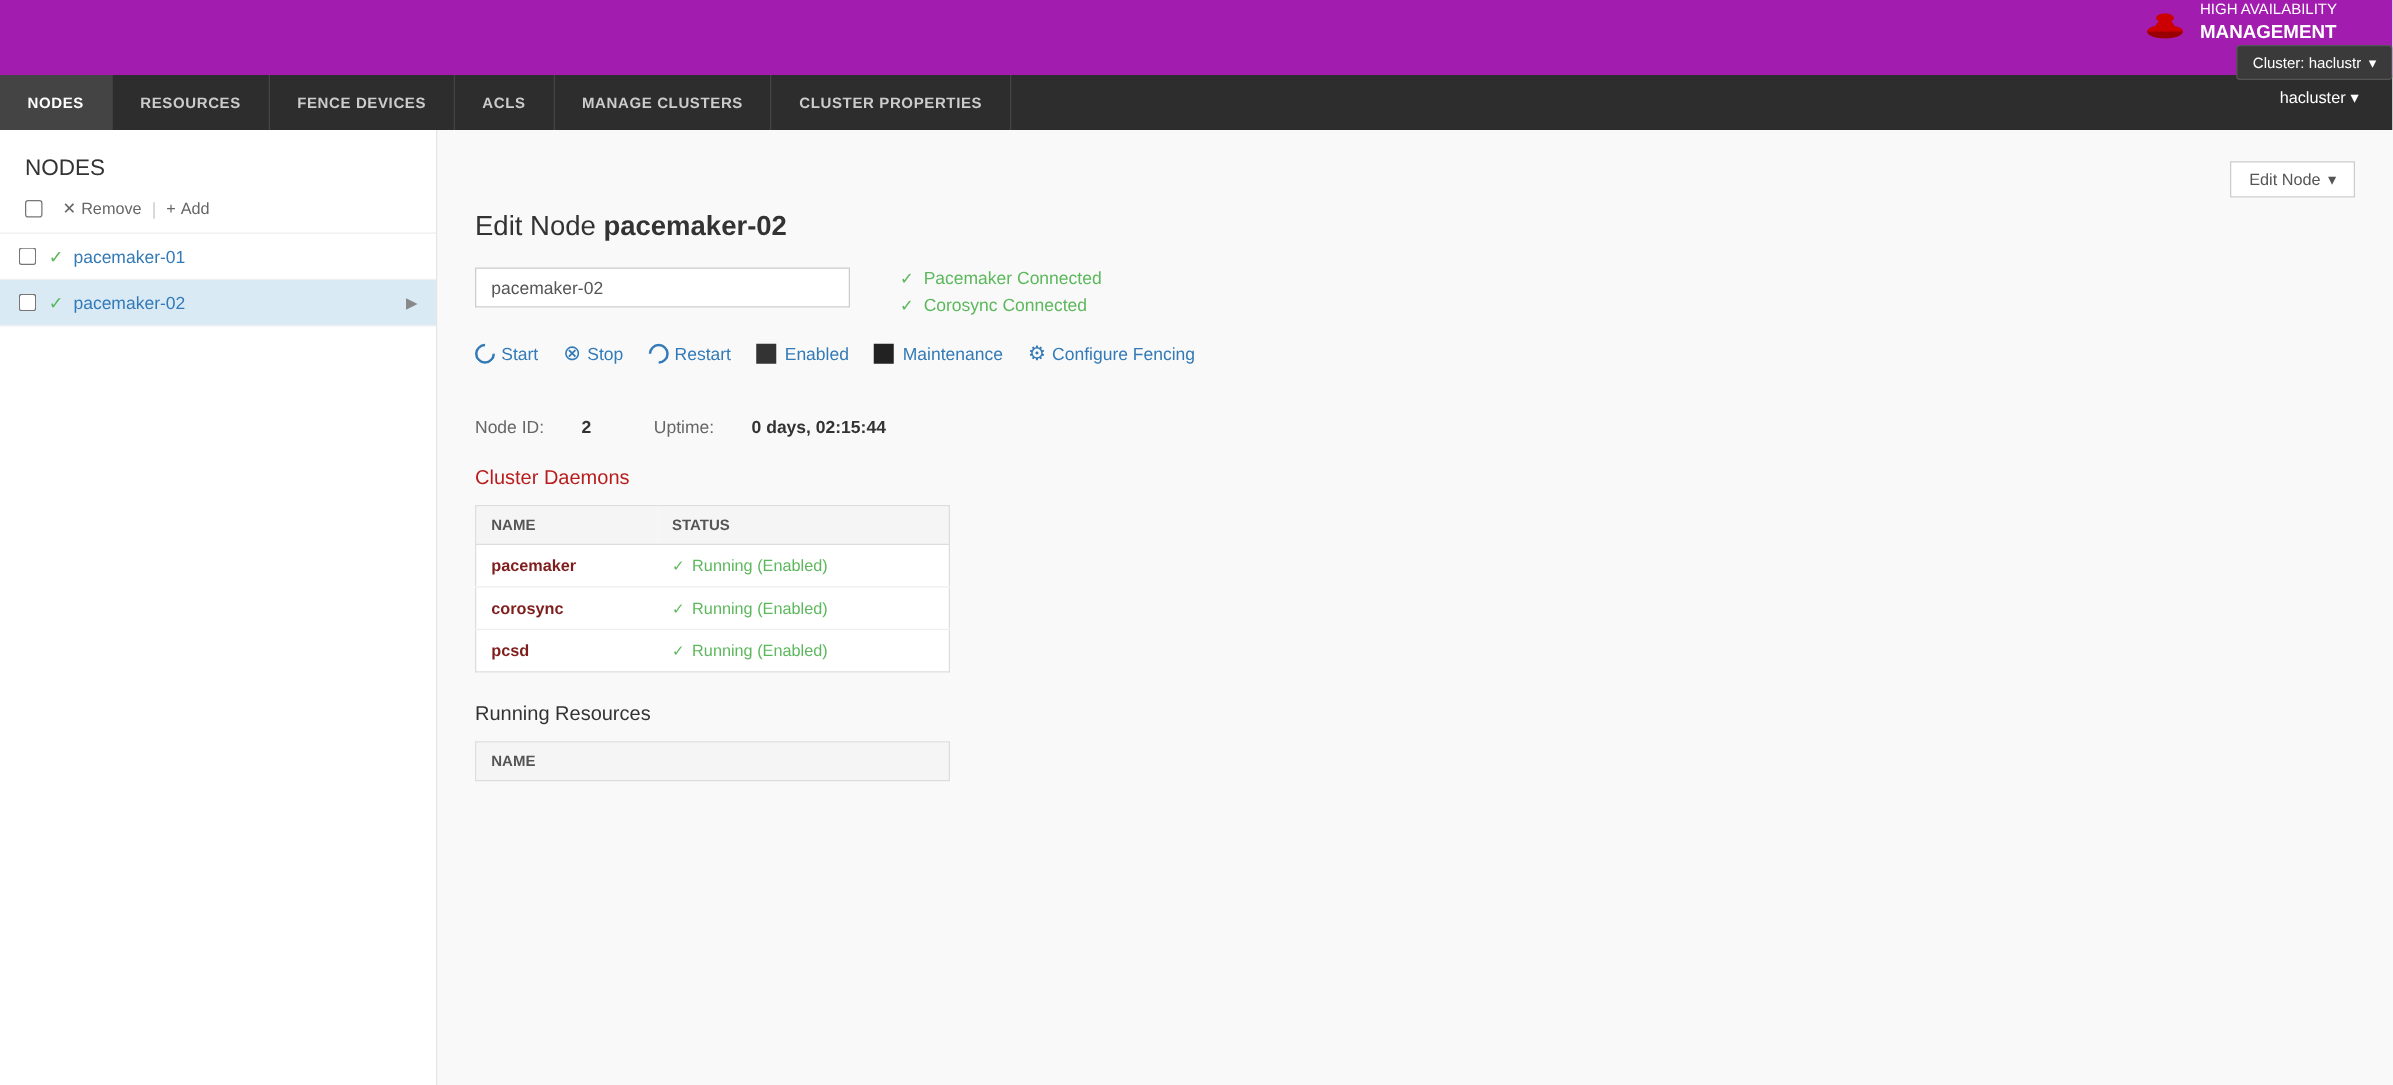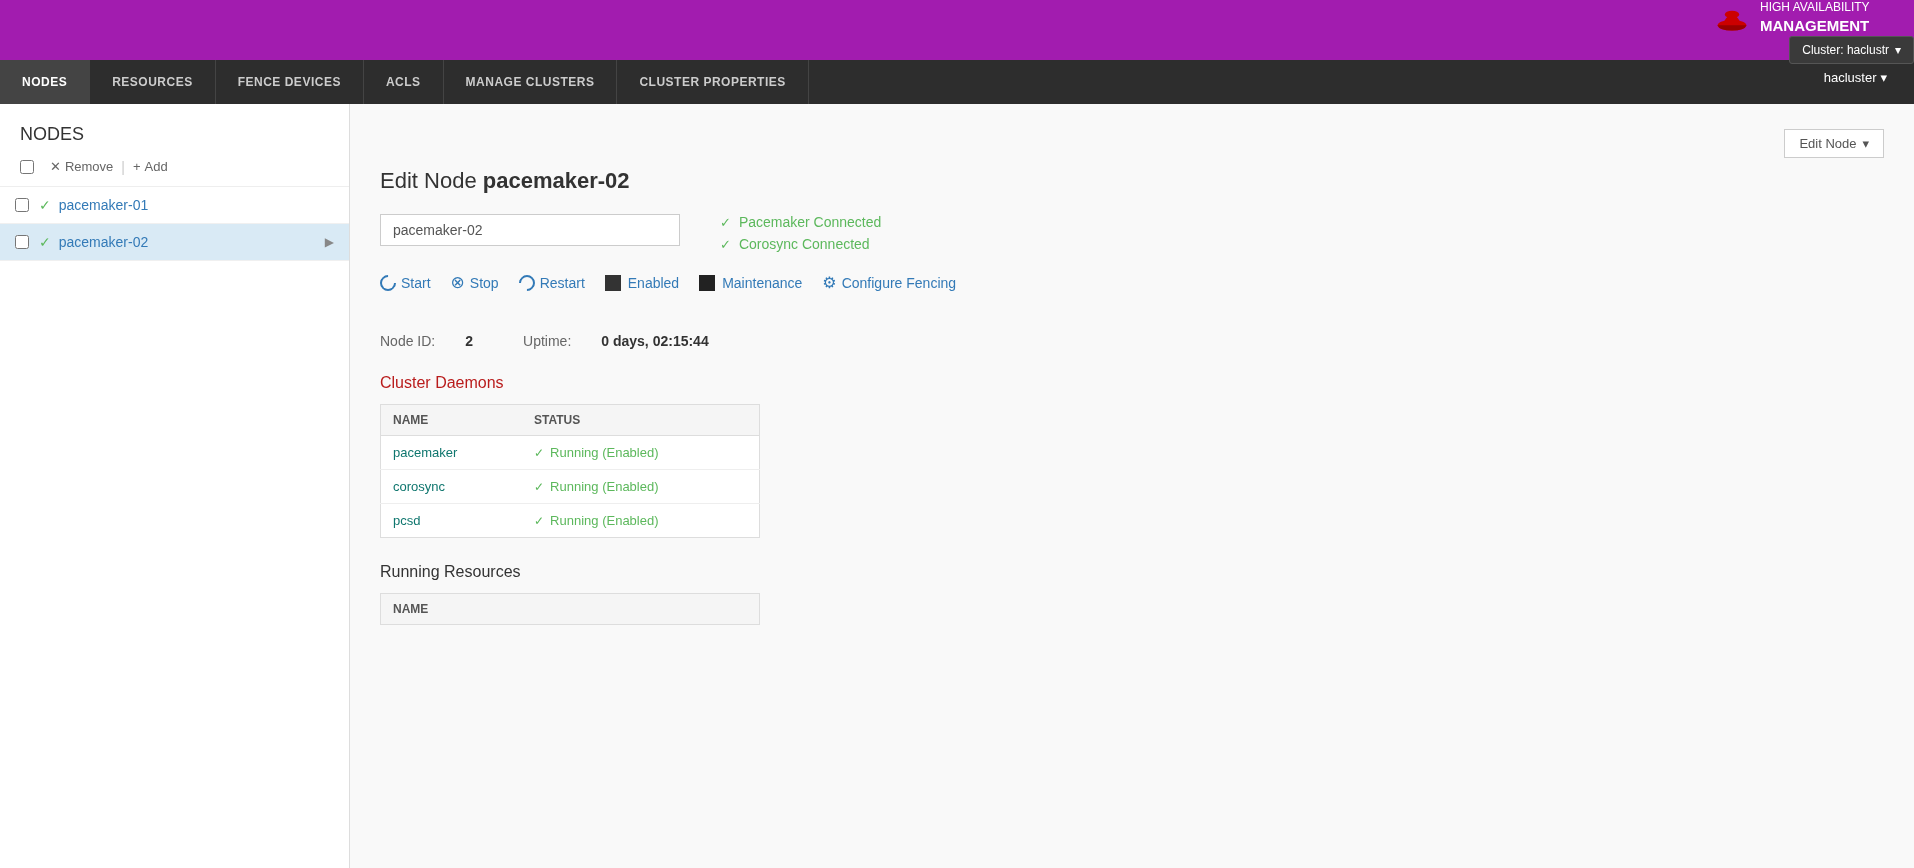--- a/index.html
+++ b/index.html
@@ -296,21 +296,21 @@
       text-transform: uppercase;
       color: #555;
       border-bottom: 1px solid #ddd;
     }
     .daemon-table td {
       padding: 9px 12px;
       border-bottom: 1px solid #eee;
       font-size: 13px;
     }
     .daemon-table tr:last-child td { border-bottom: none; }
-    .daemon-name { color: #0f766e; cursor: pointer; }
+    .daemon-name { color: #7f1d1d; cursor: pointer; font-weight: bold; }
     .daemon-status {
       display: flex;
       align-items: center;
       gap: 6px;
       color: #5cb85c;
     }
     .daemon-check { font-size: 12px; }
 
     
     .running-resources-title {

